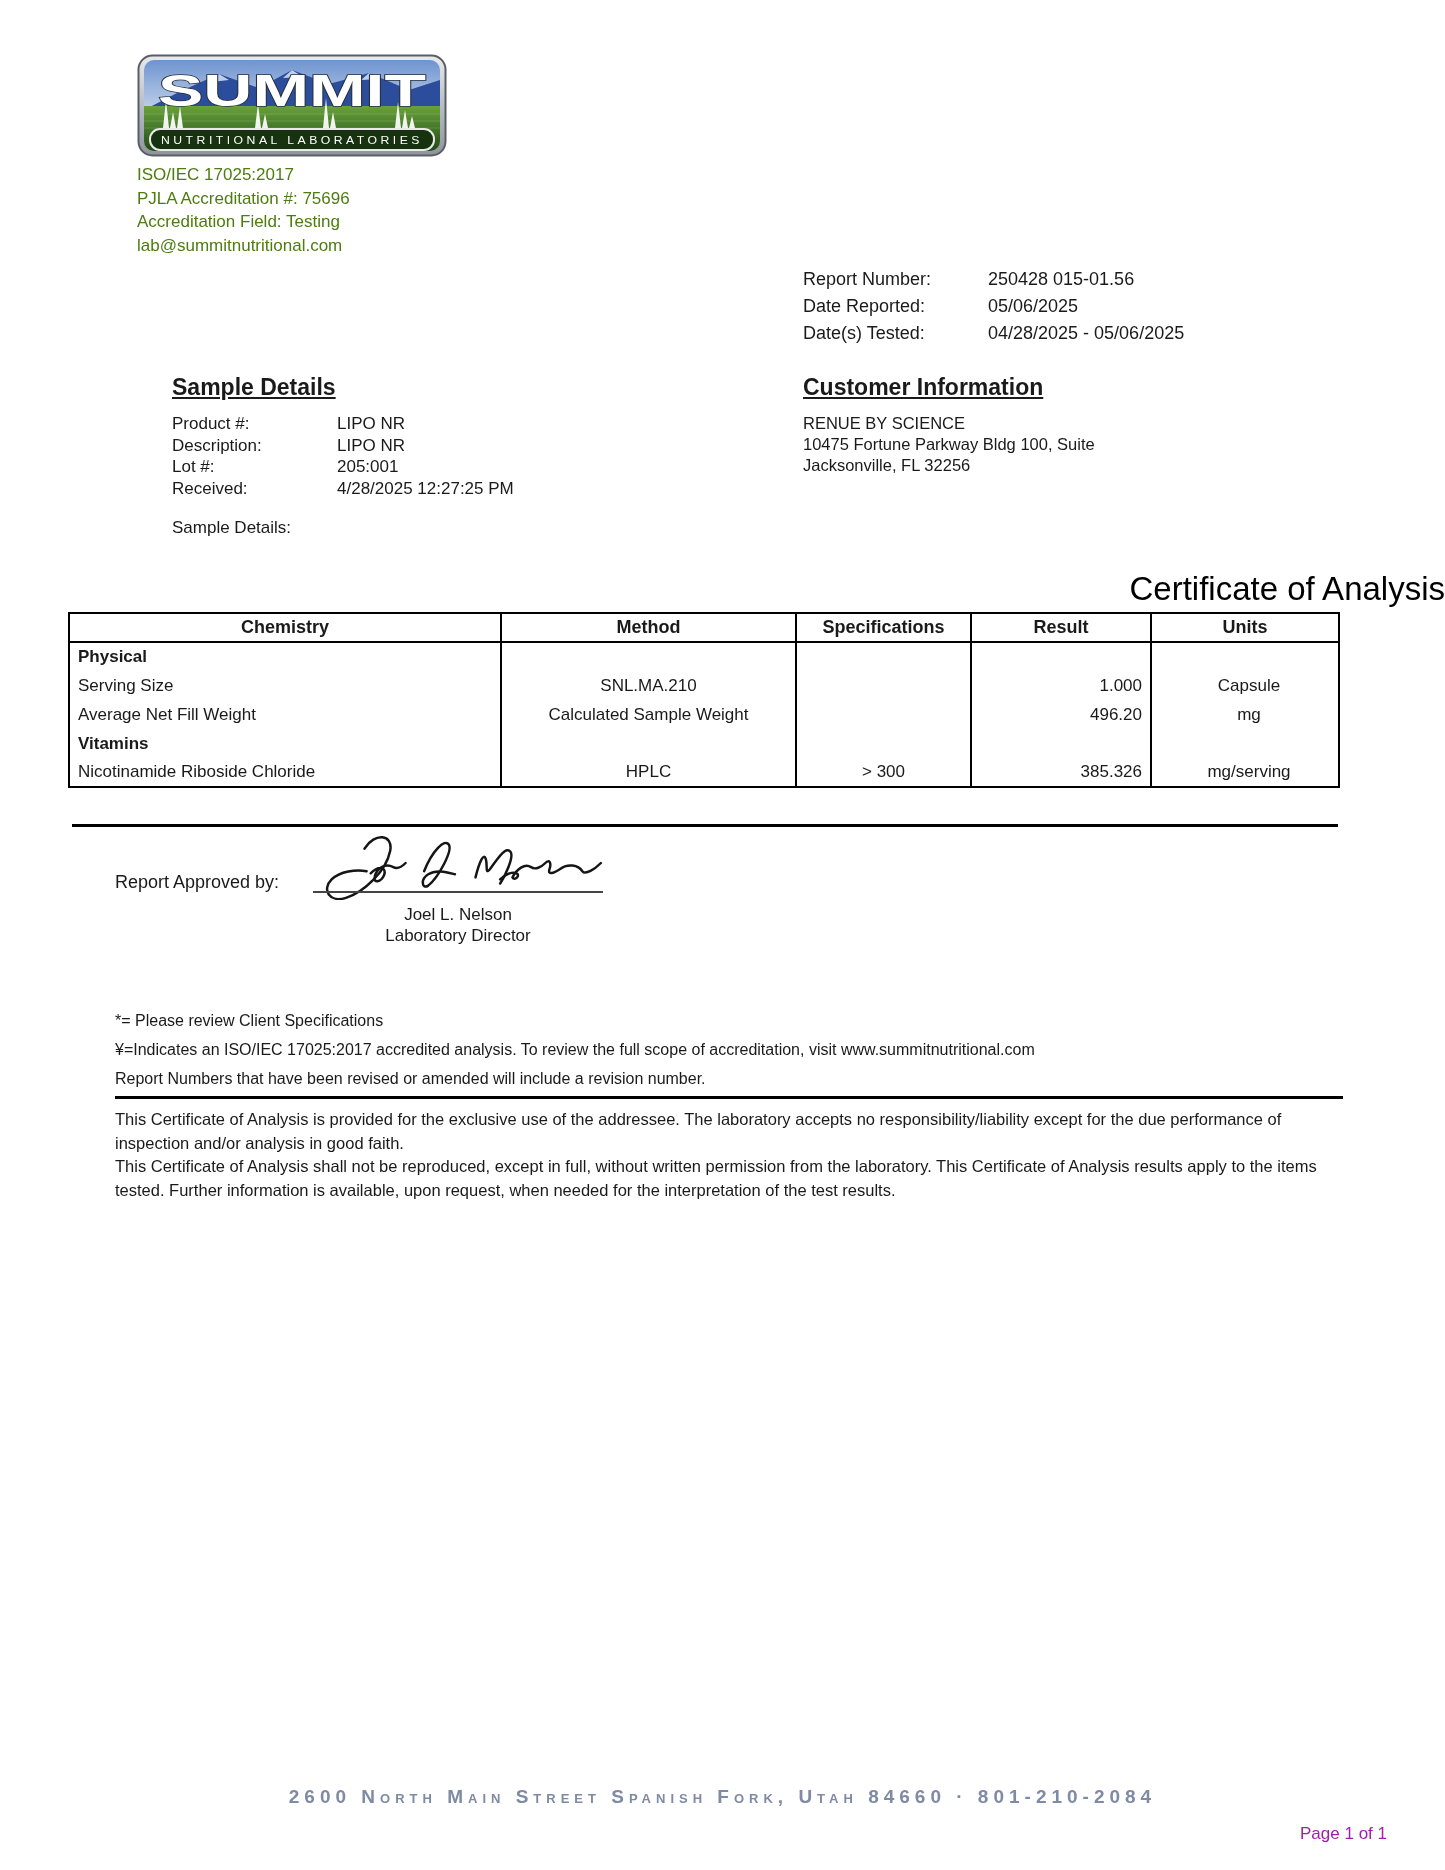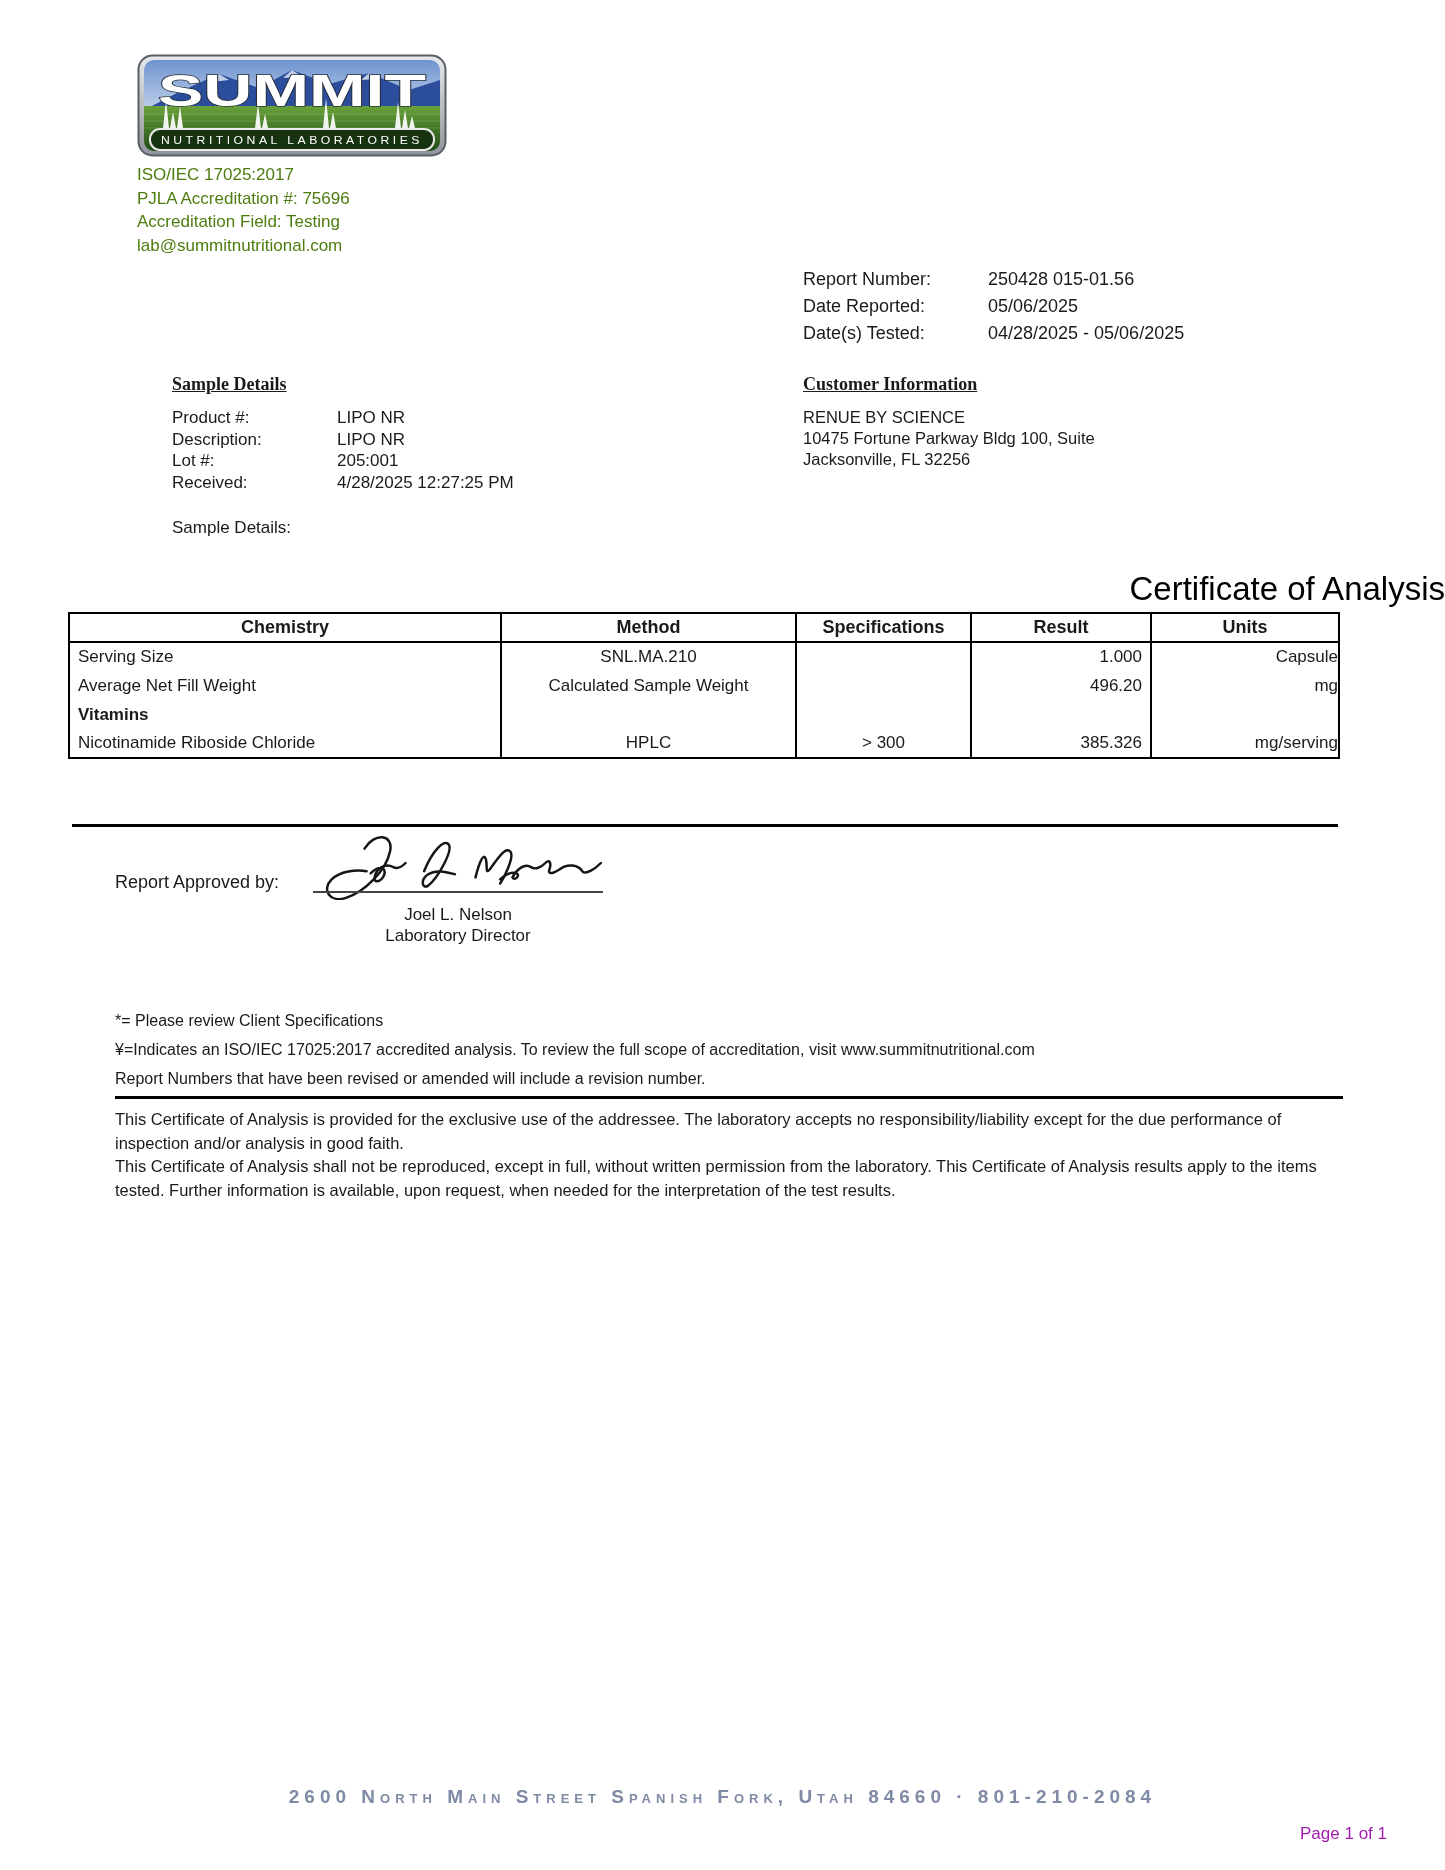--- a/index.html
+++ b/index.html
@@ -16,21 +16,21 @@
   .accreditation { position:absolute; left:137px; top:163px; font-size:17px; line-height:23.5px; color:#4d7c0f; }
 
   
   .report-info { position:absolute; left:803px; top:266px; font-size:18px; }
   .report-info .row { display:flex; height:27px; align-items:center; }
   .report-info .lbl { width:185px; }
   .report-info .val { white-space:nowrap; }
 
   
   .sample-details { position:absolute; left:172px; top:374px; font-size:17px; }
-  .block-heading { font-size:18px; font-weight:bold; text-decoration:underline; margin-bottom:12px;font-family:Liberation Serif, serif; }
+  .block-heading { font-size:23px; font-weight:bold; text-decoration:underline; margin-bottom:12px; }
   .sample-details .row { display:flex; line-height:21.5px; }
   .sample-details .lbl { width:165px; }
   .sample-extra { position:absolute; left:172px; top:518px; font-size:17px; }
 
   
   .customer-info { position:absolute; left:803px; top:374px; font-size:16.5px; }
   .customer-info .line { line-height:21px; white-space:nowrap; }
 
   
   .coa-title { position:absolute; left:0; top:570px; width:100%; text-align:right; font-size:33px; color:#000; }
@@ -42,21 +42,21 @@
   table.coa th {
     height:29px; font-size:18px; font-weight:bold; text-align:center;
     border-bottom:2px solid #000; border-left:2px solid #000;
   }
   table.coa th:first-child, table.coa td:first-child { border-left:none; }
   table.coa td { height:29px; font-size:17px; border-left:2px solid #000; }
   td.c-chem { text-align:left; padding-left:8px; }
   tr.section td.c-chem { font-weight:bold; }
   td.c-method, td.c-spec { text-align:center; }
   td.c-result { text-align:right; padding-right:8px; font-size:13px; }
-  td.c-units { text-align:right; padding-left:8px; }
+  td.c-units { text-align:center; padding-left:8px; }
 
   
   .sep1 { position:absolute; left:72px; top:824px; width:1266px; height:3px; background:#000; }
   .sep2 { position:absolute; left:115px; top:1096px; width:1228px; height:3px; background:#000; }
 
   
   .approval-label { position:absolute; left:115px; top:872px; font-size:18px; }
   .signature-svg { position:absolute; left:302px; top:826px; }
   .signature-line { position:absolute; left:313px; top:891px; width:290px; border-top:2px solid #444; }
   .signer-name  { position:absolute; left:313px; top:905px; width:290px; text-align:center; font-size:17px; }
@@ -190,20 +190,27 @@
       <thead>
         <tr>
           <th>Chemistry</th>
           <th>Method</th>
           <th>Specifications</th>
           <th>Result</th>
           <th>Units</th>
         </tr>
       </thead>
       <tbody>
+        <tr class="section">
+          <td class="c-chem">Physical</td>
+          <td class="c-method"></td>
+          <td class="c-spec"></td>
+          <td class="c-result"></td>
+          <td class="c-units"></td>
+        </tr>
         <tr>
           <td class="c-chem">Serving Size</td>
           <td class="c-method">SNL.MA.210</td>
           <td class="c-spec"></td>
           <td class="c-result">1.000</td>
           <td class="c-units">Capsule</td>
         </tr>
         <tr>
           <td class="c-chem">Average Net Fill Weight</td>
           <td class="c-method">Calculated Sample Weight</td>

